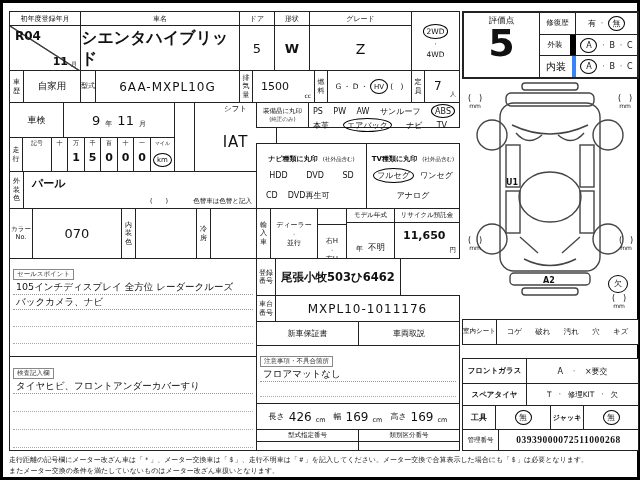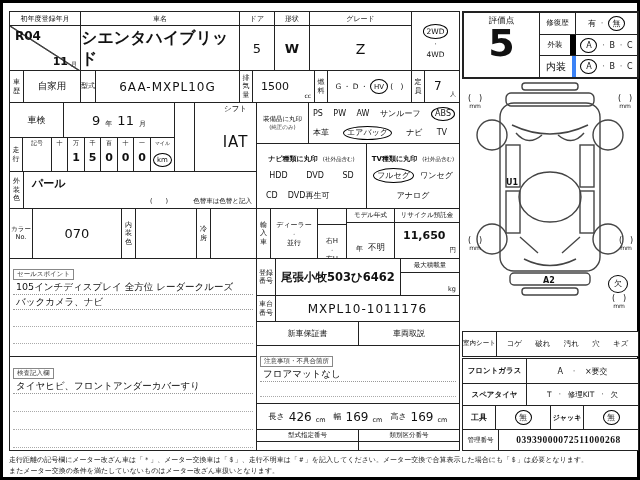--- a/index.html
+++ b/index.html
@@ -135,21 +135,21 @@
           <span class="ci" style="font-size:7px;min-width:15px;height:14px;">km</span>
         </div>
       </div>
     </div>
 
     <div class="c" style="left:177px;top:91px;width:83px;height:70px;display:flex;flex-direction:column;margin-left:8px;">
       <div class="hd" style="padding-top:2px;font-size:7.5px;">シフト</div>
       <div class="cval" style="flex:1;font-size:15px;letter-spacing:1px;">IAT</div>
     </div>
 
-    <div class="c" style="left:247px;top:91px;width:204px;height:42px;display:flex;">
+    <div class="c" style="left:247px;top:91px;width:204px;height:26px;display:flex;">
       <div style="width:52px;border-right:1px solid #222;display:flex;flex-direction:column;align-items:center;justify-content:center;">
         <span style="font-size:6.5px;text-align:center;line-height:1.25;">装備品に丸印</span>
         <span style="font-size:5.5px;color:#333;">(純正のみ)</span>
       </div>
       <div style="flex:1;display:flex;flex-direction:column;justify-content:space-around;padding:1px 4px;">
         <div style="display:flex;justify-content:space-between;align-items:center;">
           <span class="opt">PS</span>
           <span class="opt">PW</span>
           <span class="opt">AW</span>
           <span class="opt">サンルーフ</span>
@@ -239,26 +239,20 @@
       <span class="tag">セールスポイント</span>
       <div class="line">105インチディスプレイ 全方位 レーダークルーズ</div>
       <div class="line">バックカメラ、ナビ</div>
       <div class="dl" style="height:17px;"></div>
       <div class="dl" style="height:17px;"></div>
       <div class="dl" style="height:17px;"></div>
     </div>
 
     <div class="c lv" style="left:247px;top:247px;width:20px;height:38px;">登録番号</div>
     <div class="c cval" style="left:266px;top:247px;width:126px;height:38px;font-size:11.5px;font-weight:bold;">尾張小牧503ひ6462</div>
-    <div class="c" style="left:391px;top:247px;width:60px;height:38px;display:flex;flex-direction:column;">
-      <div class="chdr" style="font-size:6.5px;">最大積載量</div>
-      <div style="flex:1;position:relative;">
-        <span style="position:absolute;right:3px;bottom:2px;font-size:6.5px;">kg</span>
-      </div>
-    </div>
 
     <div class="c lv" style="left:247px;top:284px;width:20px;height:27px;">車台番号</div>
     <div class="c cval" style="left:266px;top:284px;width:185px;height:27px;font-size:12px;letter-spacing:1px;">MXPL10-1011176</div>
 
     <div class="c cval" style="left:247px;top:310px;width:103px;height:25px;font-size:8px;">新車保証書</div>
     <div class="c cval" style="left:349px;top:310px;width:102px;height:25px;font-size:8px;">車両取説</div>
 
     <div class="c" style="left:247px;top:334px;width:204px;height:59px;padding:2px 3px;">
       <span class="tag">注意事項・不具合箇所</span>
       <div class="line">フロアマットなし</div>
@@ -378,21 +372,21 @@
       </div>
       <div class="nc" style="left:146px;top:192px;">
         <span class="ci" style="font-size:8px;width:20px;height:18px;">欠</span>
       </div>
       <div class="mark" style="left:144px;top:216px;">
         <span class="p">(　)</span>
         <span class="m">mm</span>
       </div>
     </div>
 
-    <div class="c" style="left:0;top:320px;width:177px;height:26px;display:flex;">
+    <div class="c" style="left:0;top:308px;width:177px;height:26px;display:flex;">
       <div class="lv" style="width:34px;border-right:1px solid #222;font-size:6.5px;">室内シート</div>
       <div style="flex:1;display:flex;align-items:center;justify-content:space-around;padding:0 3px;">
         <span style="font-size:7.5px;">コゲ</span>
         <span style="font-size:7.5px;">破れ</span>
         <span style="font-size:7.5px;">汚れ</span>
         <span style="font-size:7.5px;">穴</span>
         <span style="font-size:7.5px;">キズ</span>
       </div>
     </div>
 

